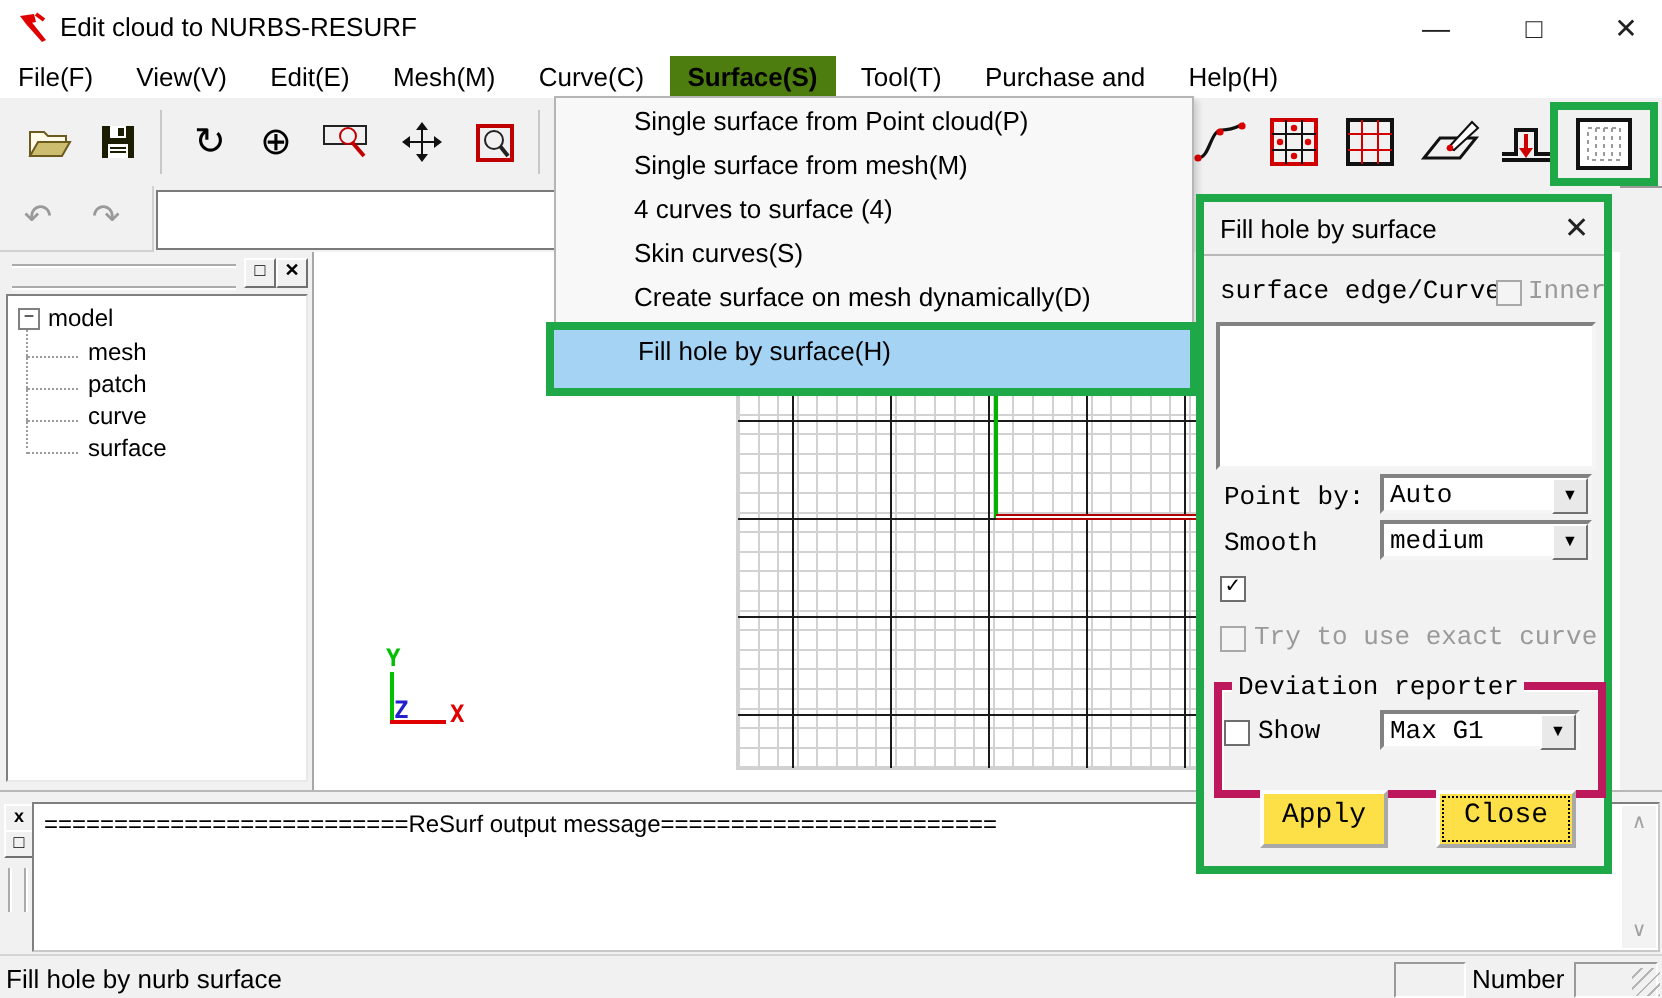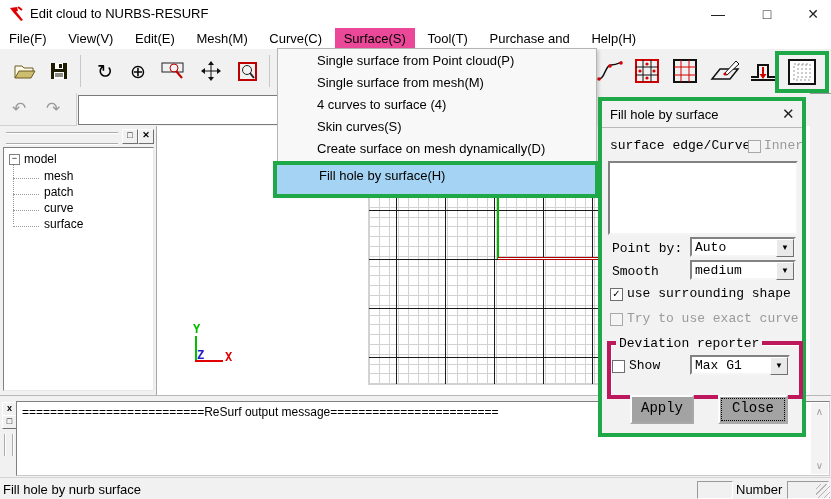--- a/index.html
+++ b/index.html
@@ -6,21 +6,21 @@
   #app{position:relative;width:831px;height:499px;background:#fff;overflow:hidden;
        font-family:"Liberation Sans",sans-serif;color:#000;}
   .abs{position:absolute;}
   
   #titlebar{left:0;top:0;width:831px;height:28px;background:#fff;border-bottom:0;}
   #title-text{left:30px;top:6px;font-size:13px;}
   .winbtn{top:4px;width:30px;height:20px;text-align:center;font-size:14px;line-height:20px;color:#222;}
   
   #menubar{left:0;top:28px;width:831px;height:21px;background:#fff;font-size:13px;}
   .menuitem{display:inline-block;padding:3px 9px 3px 9px;height:15px;}
-  .menuitem.hl{background:#ec4899;}
+  .menuitem.hl{background:#4d7c0f;font-weight:bold;}
   
   #toolbar1{left:0;top:49px;width:831px;height:44px;background:#f1f1f1;border-bottom:1px solid #dcdcdc;}
   .tbtn{position:absolute;top:8px;width:30px;height:28px;display:flex;align-items:center;justify-content:center;}
   .tsep{position:absolute;top:6px;width:1px;height:32px;background:#c8c8c8;}
   .glyph{font-size:19px;line-height:1;}
   #toolbar2{left:0;top:93px;width:831px;height:33px;background:#f1f1f1;}
   #undo-panel{left:0;top:0;width:76px;height:32px;background:#f1f1f1;border-right:1px solid #d0d0d0;border-bottom:1px solid #d0d0d0;}
   .graybtn{position:absolute;top:4px;width:26px;height:24px;color:#9a9a9a;font-size:17px;text-align:center;line-height:24px;}
   #command-input{left:78px;top:2px;width:296px;height:26px;background:#fff;border:1px solid #7a7a7a;}
   
@@ -73,21 +73,21 @@
   .cbox.dis{border-color:#a8a8a8;background:#f4f4f4;}
   #dlg-list{left:6px;top:60px;width:186px;height:70px;background:#fff;
      border:2px solid;border-color:#828282 #f5f5f5 #f5f5f5 #828282;}
   .combo{position:absolute;height:20px;background:#fff;border:2px solid;
      border-color:#828282 #f5f5f5 #f5f5f5 #828282;box-sizing:border-box;font-size:13px;}
   .combo .val{position:absolute;left:3px;top:1px;white-space:nowrap;}
   .combo .drop{position:absolute;right:0;top:0;width:16px;height:16px;background:#e9e9e9;
      border:1px solid;border-color:#fff #707070 #707070 #fff;font-size:8px;line-height:15px;text-align:center;}
   .groupbox{position:absolute;border:4px solid #be185d;box-shadow:1px 1px 0 #fff inset;}
   .legend{position:absolute;top:-9px;left:5px;background:#f2f2f2;padding:0 3px;font-size:13px;}
-  .pushbtn{position:absolute;height:25px;background:#a3a3a3;text-align:center;font-size:14px;line-height:23px;
+  .pushbtn{position:absolute;height:25px;background:#fde047;text-align:center;font-size:14px;line-height:23px;
      border:2px outset #fdfdfd;}
   .focusdot{outline:1px dotted #000;outline-offset:-4px;}
   
   #splitter{left:0;top:395px;width:831px;height:5px;background:#f1f1f1;border-top:1px solid #b8b8b8;}
   #output{left:0;top:400px;width:831px;height:77px;background:#f1f1f1;}
   #outbox{left:16px;top:1px;width:812px;height:73px;background:#fff;
      border:1px solid;border-color:#808080 #c9c9c9 #c9c9c9 #808080;font-size:12px;overflow:hidden;}
   #outmsg{position:absolute;left:5px;top:3px;white-space:nowrap;letter-spacing:0;}
   .outbtn{position:absolute;left:2px;width:13px;height:12px;background:#f1f1f1;
      border:1px solid;border-color:#fff #707070 #707070 #fff;
@@ -341,21 +341,20 @@
       <span class="drop">▼</span>
     </div>
 
     <span class="dlabel mono" style="left:10px;top:163px;">Smooth</span>
     <div class="combo" style="left:88px;top:159px;width:106px;">
       <span class="val mono">medium</span>
       <span class="drop">▼</span>
     </div>
 
     <span class="cbox" style="left:8px;top:187px;">✓</span>
-    <span class="dlabel mono" style="left:25px;top:185px;">use surrounding shape</span>
 
     <span class="cbox dis" style="left:8px;top:212px;"></span>
     <span class="dlabel mono gray" style="left:25px;top:210px;">Try to use exact curve</span>
 
     <div class="groupbox" style="left:5px;top:240px;width:188px;height:50px;">
       <span class="legend mono">Deviation reporter</span>
     </div>
     <span class="cbox" style="left:10px;top:259px;"></span>
     <span class="dlabel mono" style="left:27px;top:257px;">Show</span>
     <div class="combo" style="left:88px;top:254px;width:100px;">

